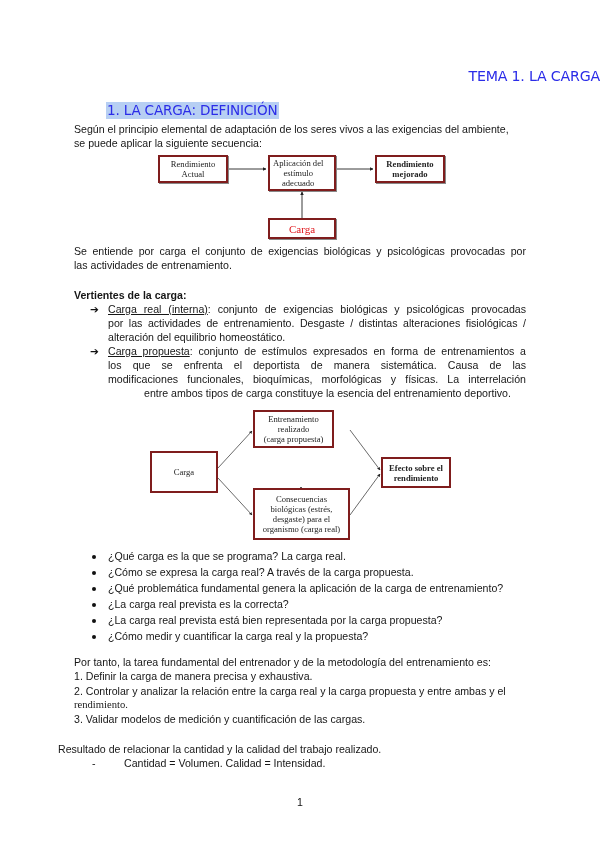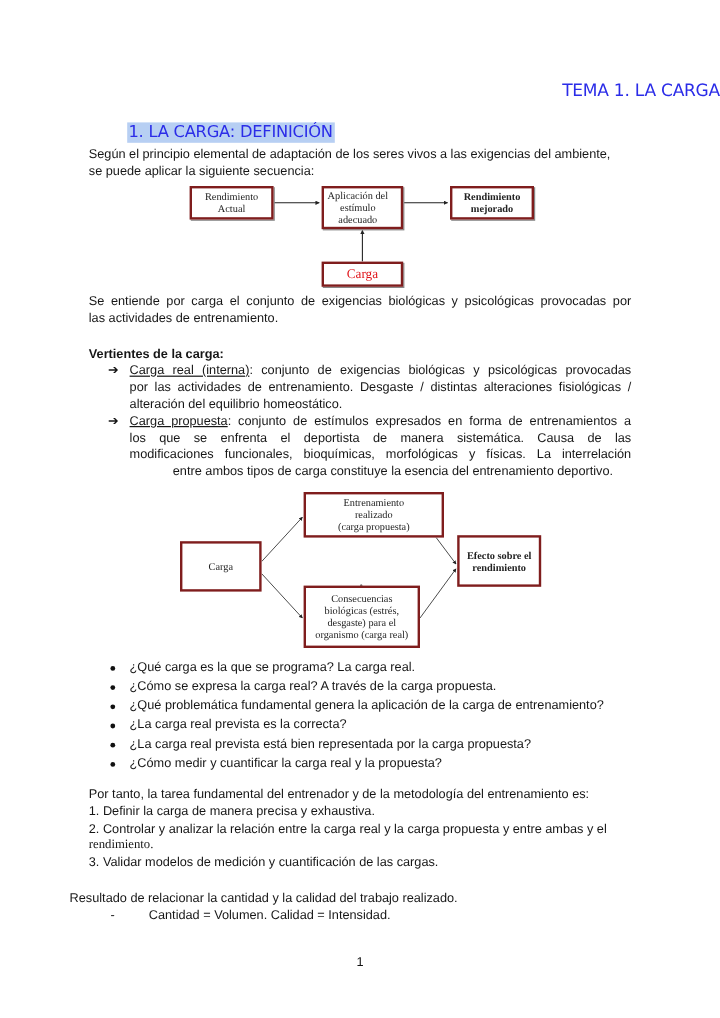--- a/index.html
+++ b/index.html
@@ -79,36 +79,36 @@
 <div class="line just" style="left:108px; top:316px; width:418px;">por las actividades de entrenamiento. Desgaste / distintas alteraciones fisiológicas /</div>
 <div class="line" style="left:108px; top:330px;">alteración del equilibrio homeostático.</div>
 
 <div class="arrow-glyph" style="left:90px; top:344px;">➔</div>
 <div class="line just" style="left:108px; top:344px; width:418px;"><u>Carga propuesta</u><span>: conjunto de estímulos expresados en forma de entrenamientos a</span></div>
 <div class="line just" style="left:108px; top:358px; width:418px;">los que se enfrenta el deportista de manera sistemática. Causa de las</div>
 <div class="line just" style="left:108px; top:372px; width:418px;">modificaciones funcionales, bioquímicas, morfológicas y físicas. La interrelación</div>
 <div class="line" style="left:108px; top:386px;margin-left:36px;">entre ambos tipos de carga constituye la esencia del entrenamiento deportivo.</div>
 
 <div class="box" style="left:150px; top:451px; width:68px; height:42px;">Carga</div>
-<div class="box" style="left:253px; top:410px; width:117px; height:38px;">
+<div class="box" style="left:253px; top:410px; width:81px; height:38px;">
   <div>
     <div>Entrenamiento</div>
     <div>realizado</div>
     <div>(carga propuesta)</div>
   </div>
 </div>
 <div class="box" style="left:253px; top:488px; width:97px; height:52px;">
   <div>
     <div>Consecuencias</div>
     <div>biológicas (estrés,</div>
     <div>desgaste) para el</div>
     <div>organismo (carga real)</div>
   </div>
 </div>
-<div class="box bold" style="left:381px; top:446px; width:70px; height:43px;">
+<div class="box bold" style="left:381px; top:457px; width:70px; height:31px;">
   <div>
     <div>Efecto sobre el</div>
     <div>rendimiento</div>
   </div>
 </div>
 
 <div class="bullet" style="top:555px;"></div>
 <div class="line" style="left:108px; top:549px;">¿Qué carga es la que se programa? La carga real.</div>
 <div class="bullet" style="top:571px;"></div>
 <div class="line" style="left:108px; top:565px;">¿Cómo se expresa la carga real? A través de la carga propuesta.</div>

